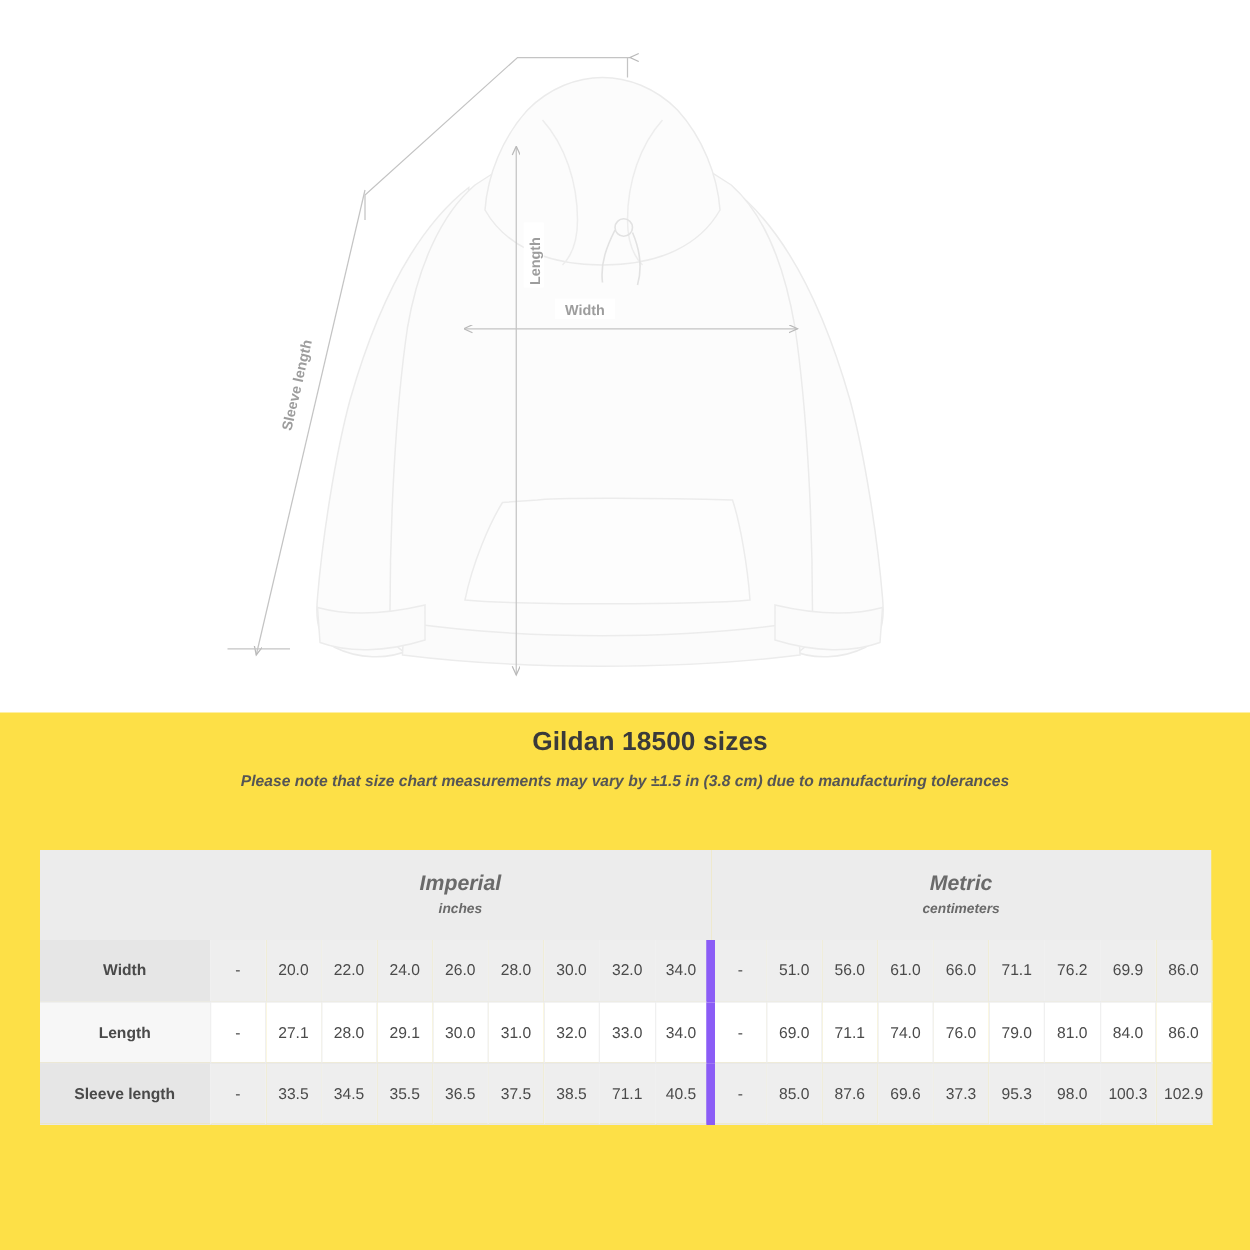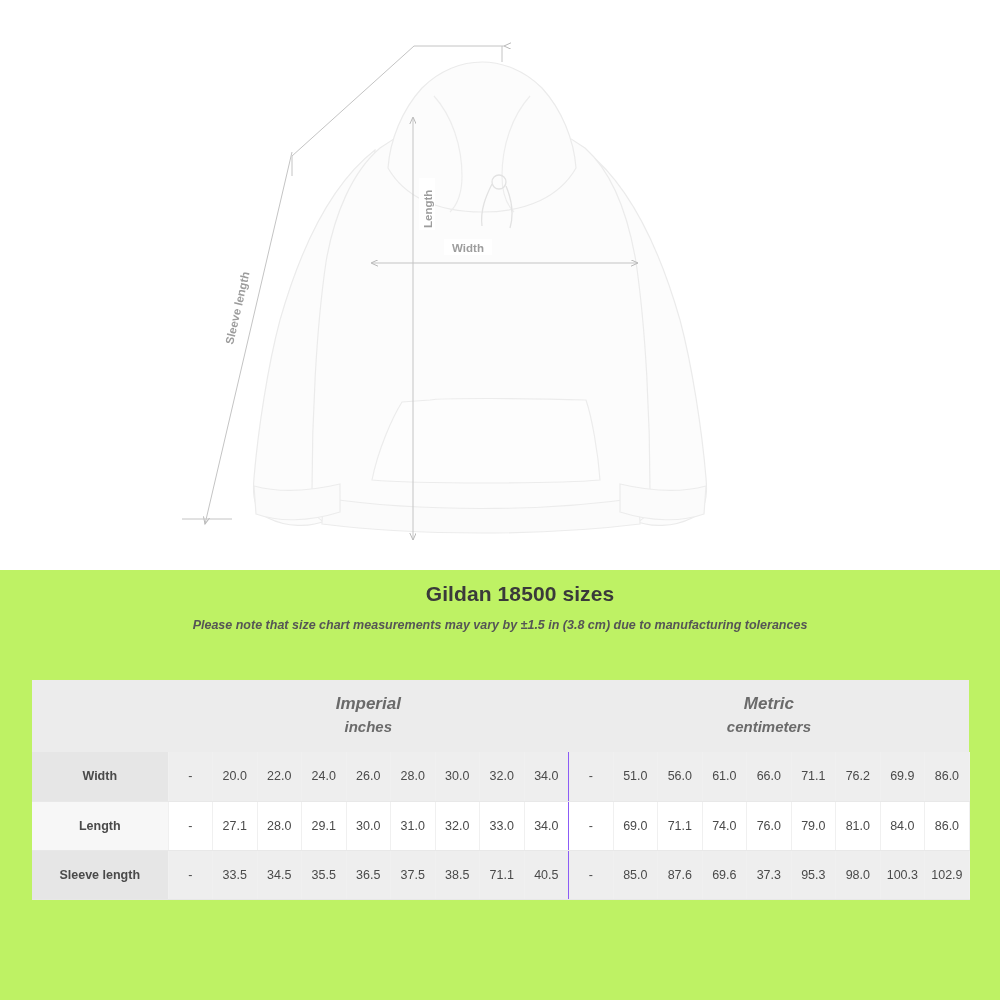--- a/index.html
+++ b/index.html
@@ -7,21 +7,21 @@
     margin: 0; padding: 0;
     width: 1000px; height: 1000px;
     background: #ffffff;
     font-family: "Liberation Sans", sans-serif;
     color: #2f2f2f;
   }
   #page {
     position: relative;
     width: 1000px; height: 1000px;
     overflow: hidden;
-    background: #bef264;
+    background: #fde047;
   }
 
   
   #illustration {
     position: relative;
     width: 1000px;
     height: 570px;
     background: #ffffff;
   }
   #illustration svg {
@@ -68,21 +68,21 @@
     vertical-align: middle;
   }
   .unit-name {
     font-size: 17px;
     font-style: italic;
     font-weight: bold;
     color: #6a6a6a;
     line-height: 1.35;
   }
   .unit-sub {
-    font-size: 15px;
+    font-size: 11px;
     font-style: italic;
     color: #6a6a6a;
     line-height: 1.6;
   }
   .sizerow th {
     height: 48px;
     font-size: 12.5px;
     font-weight: bold;
     color: #4a4a4a;
     background: #ffffff;
@@ -104,21 +104,21 @@
   }
   tbody tr.shaded td { background: #eeeeee; }
   tbody tr.plain td { background: #ffffff; }
   td.rowhead, th.rowhead {
     font-weight: bold;
     color: #4a4a4a;
     text-align: center;
   }
   tbody tr.shaded td.rowhead { background: #e6e6e6; }
   tbody tr.plain td.rowhead { background: #f7f7f7; }
-  .colgroup-sep { border-right: 1px solid #8b5cf6; }
+  .colgroup-sep { border-right: 7px solid #8b5cf6; }
 </style>
 </head>
 <body>
 
 <div id="page">
 
   <div id="illustration">
     <svg width="1000" height="570" viewBox="0 0 1000 570" xmlns="http://www.w3.org/2000/svg">
       <defs>
         <marker id="arrEnd" markerWidth="9" markerHeight="9" refX="7" refY="3.2" orient="auto">

